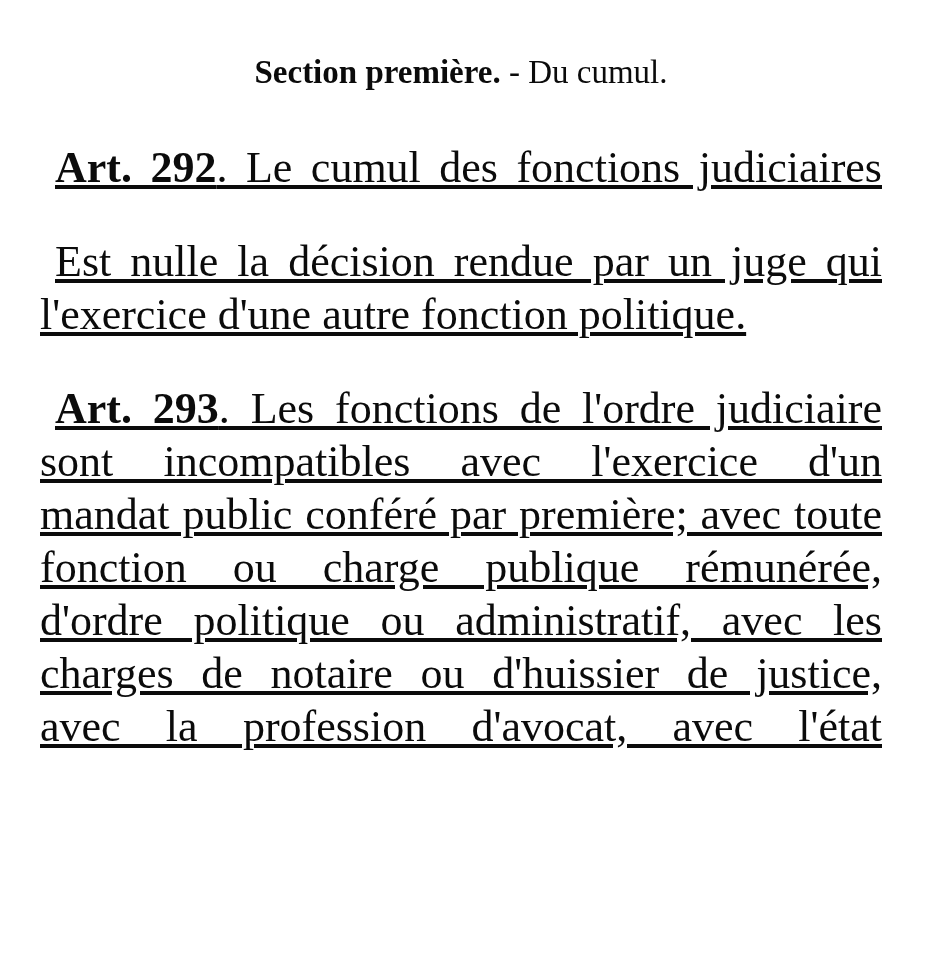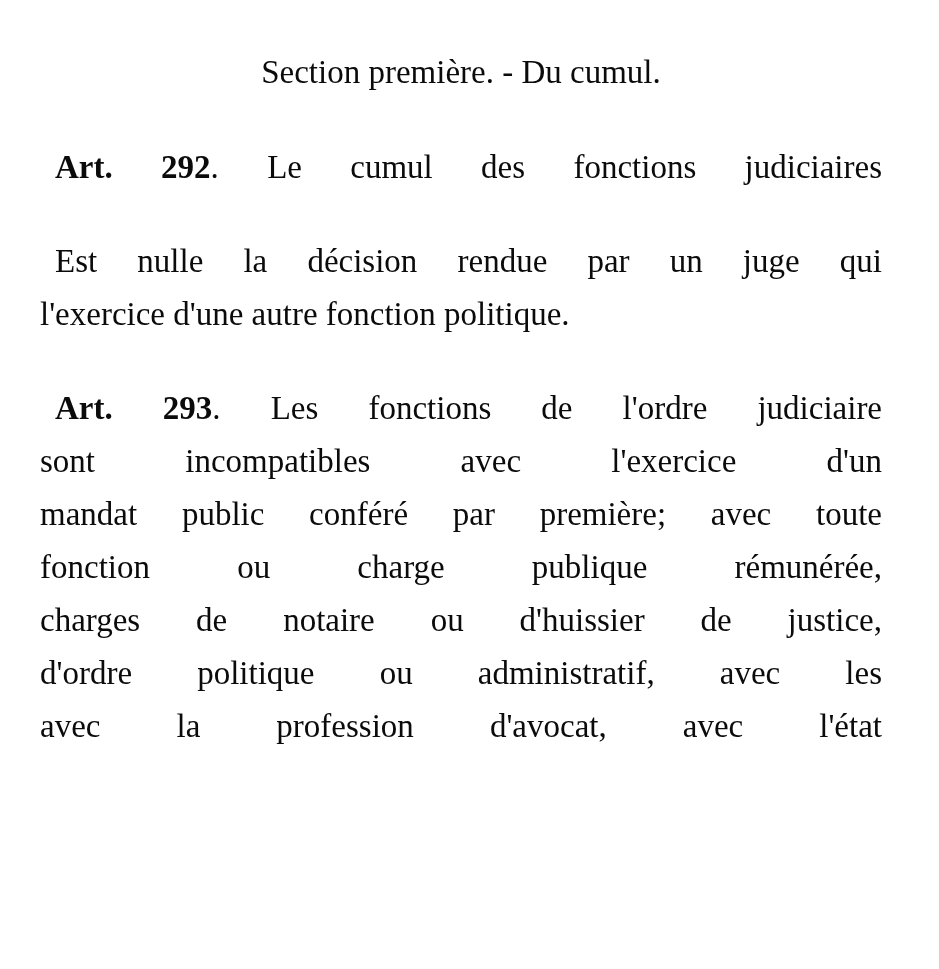--- a/index.html
+++ b/index.html
@@ -18,25 +18,26 @@
     padding: 46px 57px 0 40px;
     overflow: hidden;
   }
   .heading {
     font-size: 33px;
     line-height: 53px;
     text-align: center;
     margin-bottom: 42px;
     white-space: nowrap;
   }
-  .heading b { font-weight: normal; margin-top: 28px; }
+  .heading b { font-weight: bold; margin-top: 28px; }
   .para {
-    font-size: 33px;
+    font-size: 44px;
     line-height: 53px;
     margin-bottom: 41px;
+    text-decoration: underline;
   }
   .line {
     text-align: justify;
     text-align-last: justify;
     -moz-text-align-last: justify;
   }
   .line.first { text-indent: 15px; }
   .line.last  { text-align-last: left; -moz-text-align-last: left; }
   b { font-weight: bold; }
 </style>
@@ -53,18 +54,18 @@
       </div>
       <div class="para">
         <div class="line first">Est nulle la décision rendue par un juge qui</div>
         <div class="line last">l'exercice d'une autre fonction politique.</div>
       </div>
       <div class="para">
         <div class="line first"><b>Art. 293</b>. Les fonctions de l'ordre judiciaire</div>
         <div class="line">sont incompatibles avec l'exercice d'un</div>
         <div class="line">mandat public conféré par première; avec toute</div>
         <div class="line">fonction ou charge publique rémunérée,</div>
+        <div class="line">d'ordre politique ou administratif, avec les</div>
         <div class="line">charges de notaire ou d'huissier de justice,</div>
-        <div class="line">d'ordre politique ou administratif, avec les</div>
         <div class="line">avec la profession d'avocat, avec l'état</div>
       </div>
     </div>
 </div>
 
 </body></html>

